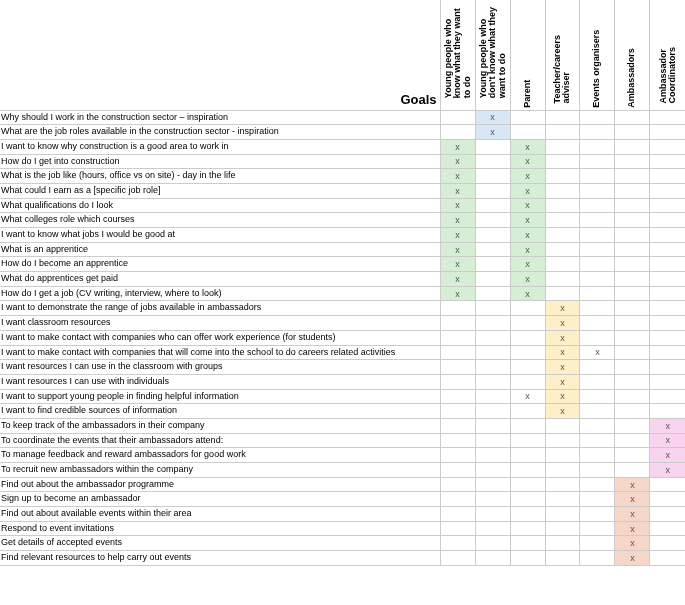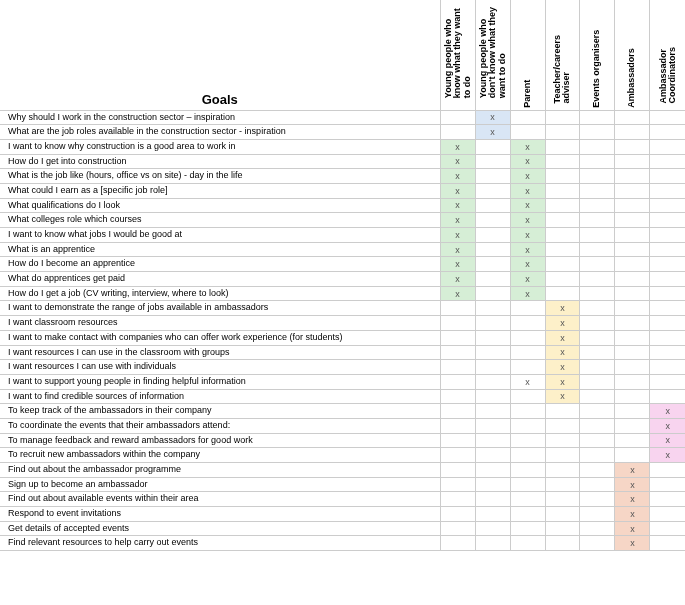--- a/index.html
+++ b/index.html
@@ -32,28 +32,28 @@
     font-size: 9px;
     line-height: 1.05;
   }
   .rot .wrap {
     display: inline-block;
     white-space: normal;
     width: 100px;
     text-align: left;
   }
   th.goals-head {
-    text-align: center;
+    text-align: right;
     vertical-align: bottom;
     font-size: 13px;
     font-weight: bold;
     padding: 2px 3px 3px 3px;
     border-left: none;
   }
-  td.goal { text-align: left; font-size: 9px; padding: 1px 8px; line-height: 1.3; border-left: none; }
+  td.goal { text-align: left; font-size: 9px; padding: 1px 1px; line-height: 1.3; border-left: none; }
   td.mark { text-align: center; font-size: 9px; color: #555; }
   td.right-edge, th.right-edge { border-right: none; }
   
   .c-blue   { background: #d9e6f5; }
   .c-green  { background: #d6eed6; }
   .c-yellow { background: #fdf0c9; }
   .c-pink   { background: #f8d4ef; }
   .c-peach  { background: #f6d6c6; }
   tr:first-child th { border-top: none; }
 </style>
@@ -239,20 +239,30 @@
           <td class="goal">I want to make contact with companies who can offer work experience (for students)</td>
           <td class="mark"></td>
           <td class="mark"></td>
           <td class="mark"></td>
           <td class="mark c-yellow">x</td>
           <td class="mark"></td>
           <td class="mark"></td>
           <td class="mark right-edge"></td>
         </tr>
         <tr>
+          <td class="goal">I want to make contact with companies that will come into the school to do careers related activities</td>
+          <td class="mark"></td>
+          <td class="mark"></td>
+          <td class="mark"></td>
+          <td class="mark c-yellow">x</td>
+          <td class="mark">x</td>
+          <td class="mark"></td>
+          <td class="mark right-edge"></td>
+        </tr>
+        <tr>
           <td class="goal">I want resources I can use in the classroom with groups</td>
           <td class="mark"></td>
           <td class="mark"></td>
           <td class="mark"></td>
           <td class="mark c-yellow">x</td>
           <td class="mark"></td>
           <td class="mark"></td>
           <td class="mark right-edge"></td>
         </tr>
         <tr>

